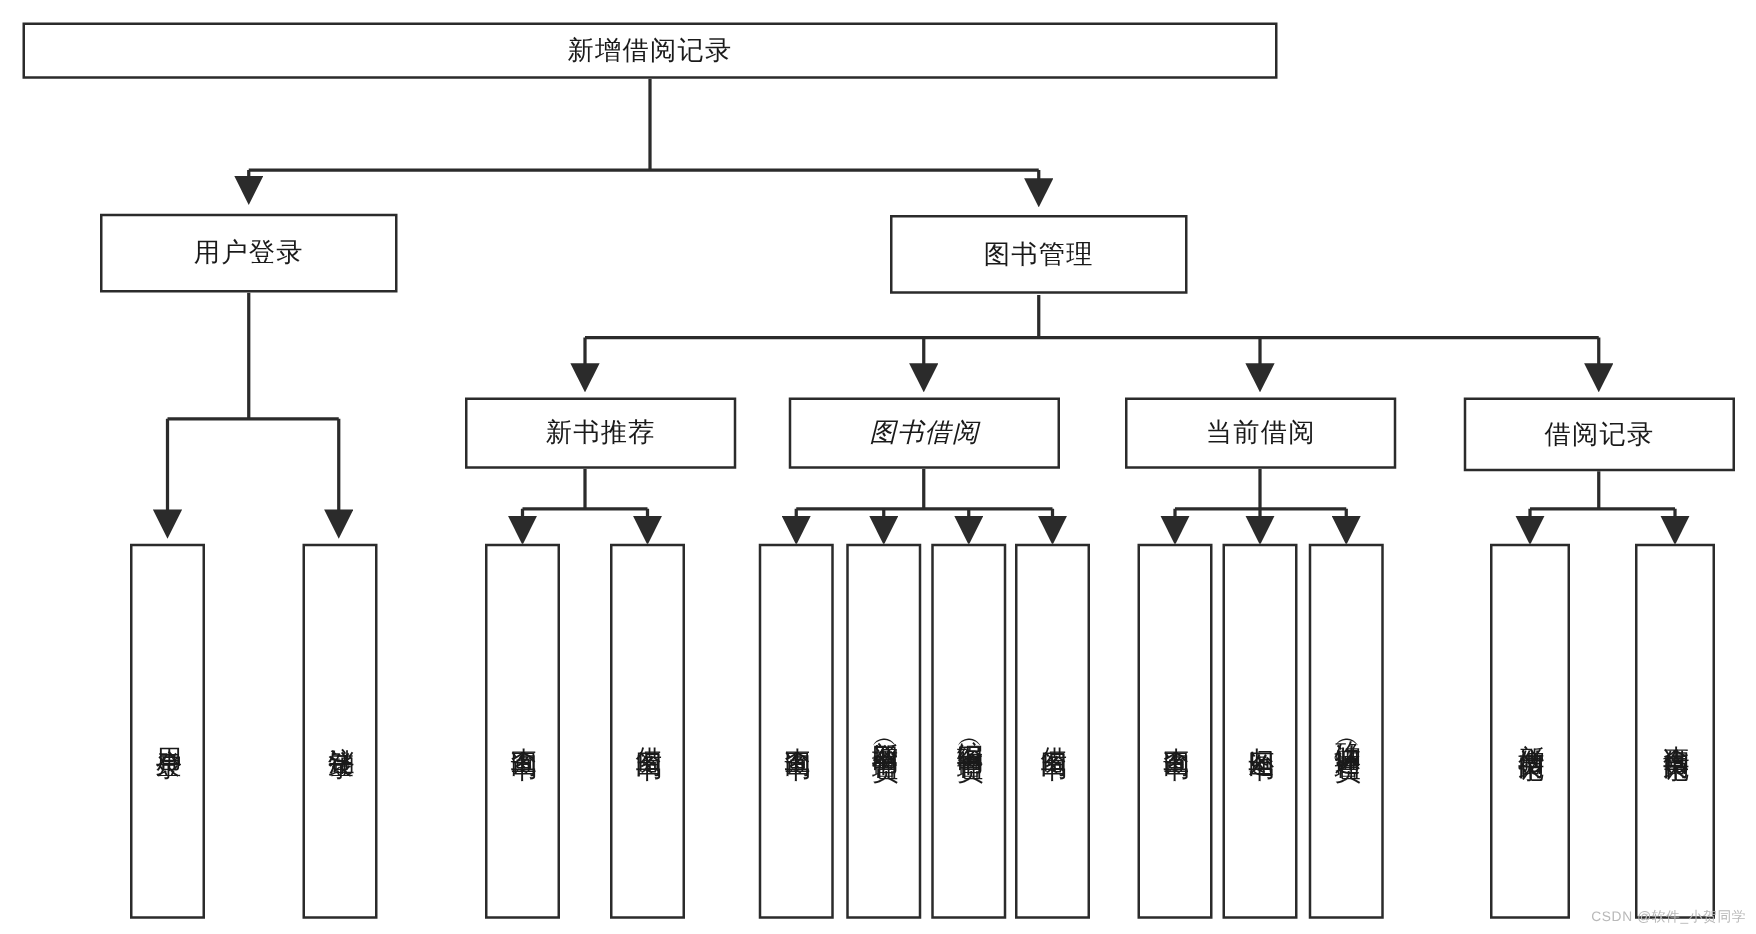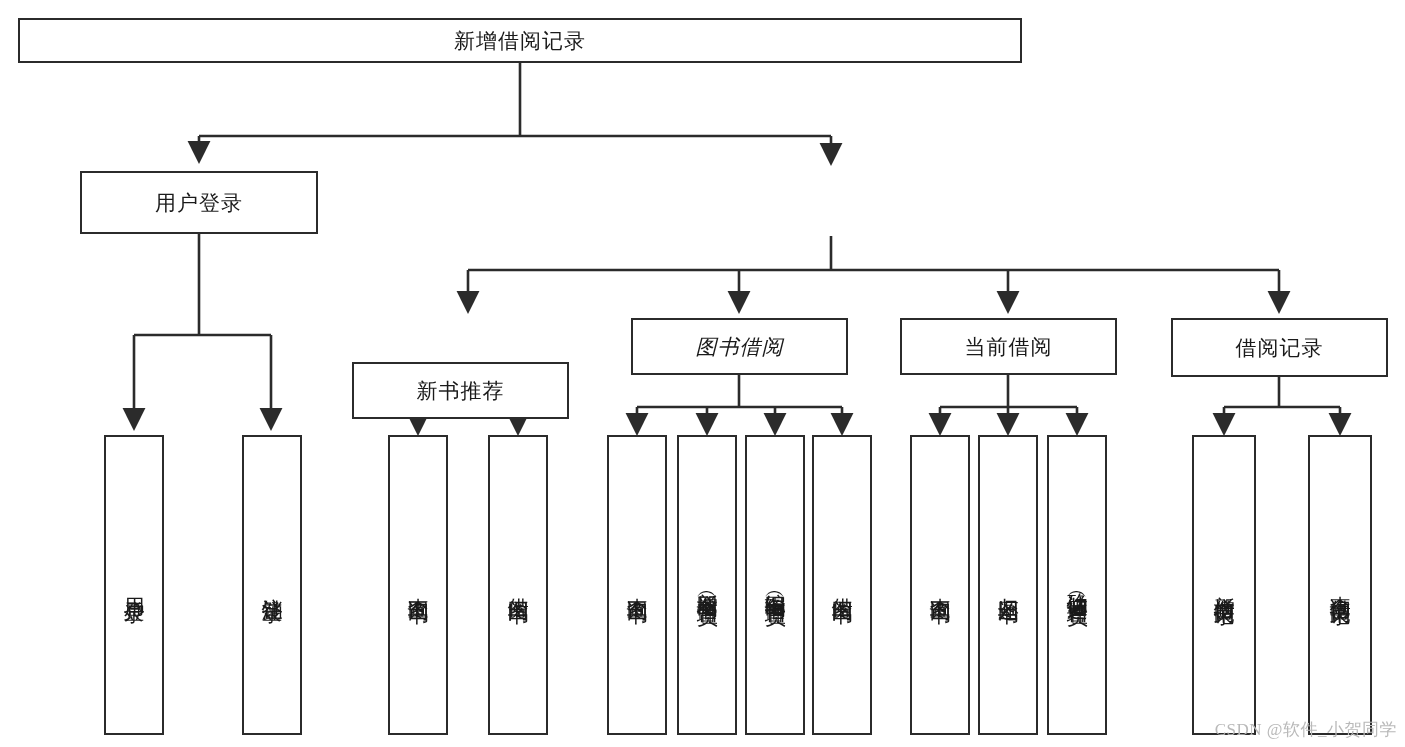--- a/index.html
+++ b/index.html
@@ -56,26 +56,26 @@
   .node.vert .vtext {
     writing-mode: vertical-rl;
     text-orientation: upright;
     display: block;
     text-align: center;
   }
   .watermark {
     position: absolute;
     right: 8px;
     bottom: 6px;
-    font-size: 17px;
+    font-size: 11px;
     color: #b9b9b9;
     letter-spacing: 0.5px;
     white-space: nowrap;
     z-index: 3;
-    font-family: Liberation Serif, serif;
+    font-family: Liberation Sans, sans-serif;
   }
 </style>
 </head>
 <body>
 
 <div id="canvas">
 
   <svg id="wires" viewBox="0 0 1405 747" xmlns="http://www.w3.org/2000/svg">
     <defs>
       <marker id="arrow" viewBox="0 0 12 12" refX="10" refY="6" markerWidth="9" markerHeight="9" orient="auto-start-reverse">
@@ -127,22 +127,25 @@
   </svg>
 
   <div class="node horiz" style="left:18px; top:18px; width:1004px; height:45px;">
     <span>新增借阅记录</span>
   </div>
 
   <div class="node horiz" style="left:80px; top:171px; width:238px; height:63px;">
     <span>用户登录</span>
   </div>
 
-
-  <div class="node horiz" style="left:352px; top:318px; width:217px; height:57px;margin-top:44px;">
+  <div class="node horiz" style="left:712px; top:172px; width:238px; height:63px;">
+    <span>图书管理</span>
+  </div>
+
+  <div class="node horiz" style="left:372px; top:318px; width:217px; height:57px;">
     <span>新书推荐</span>
   </div>
 
   <div class="node horiz" style="left:631px; top:318px; width:217px; height:57px;font-style:italic;">
     <span>图书借阅</span>
   </div>
 
   <div class="node horiz" style="left:900px; top:318px; width:217px; height:57px;text-align:center;">
     <span>当前借阅</span>
   </div>

